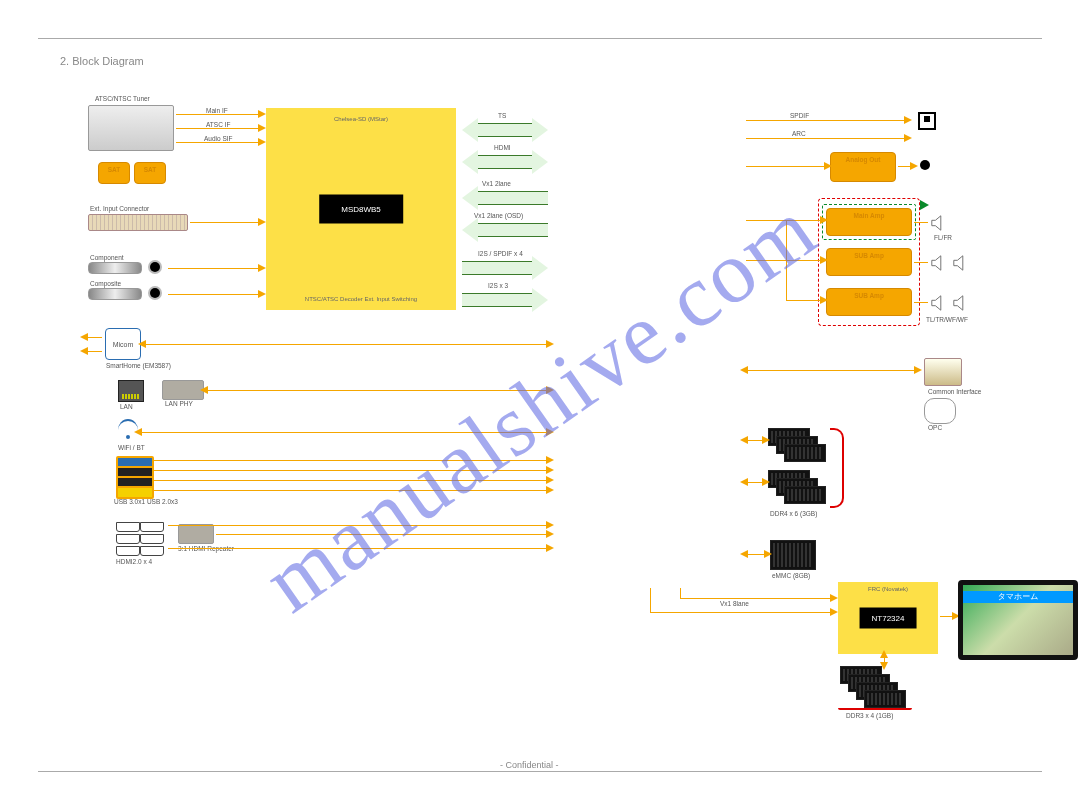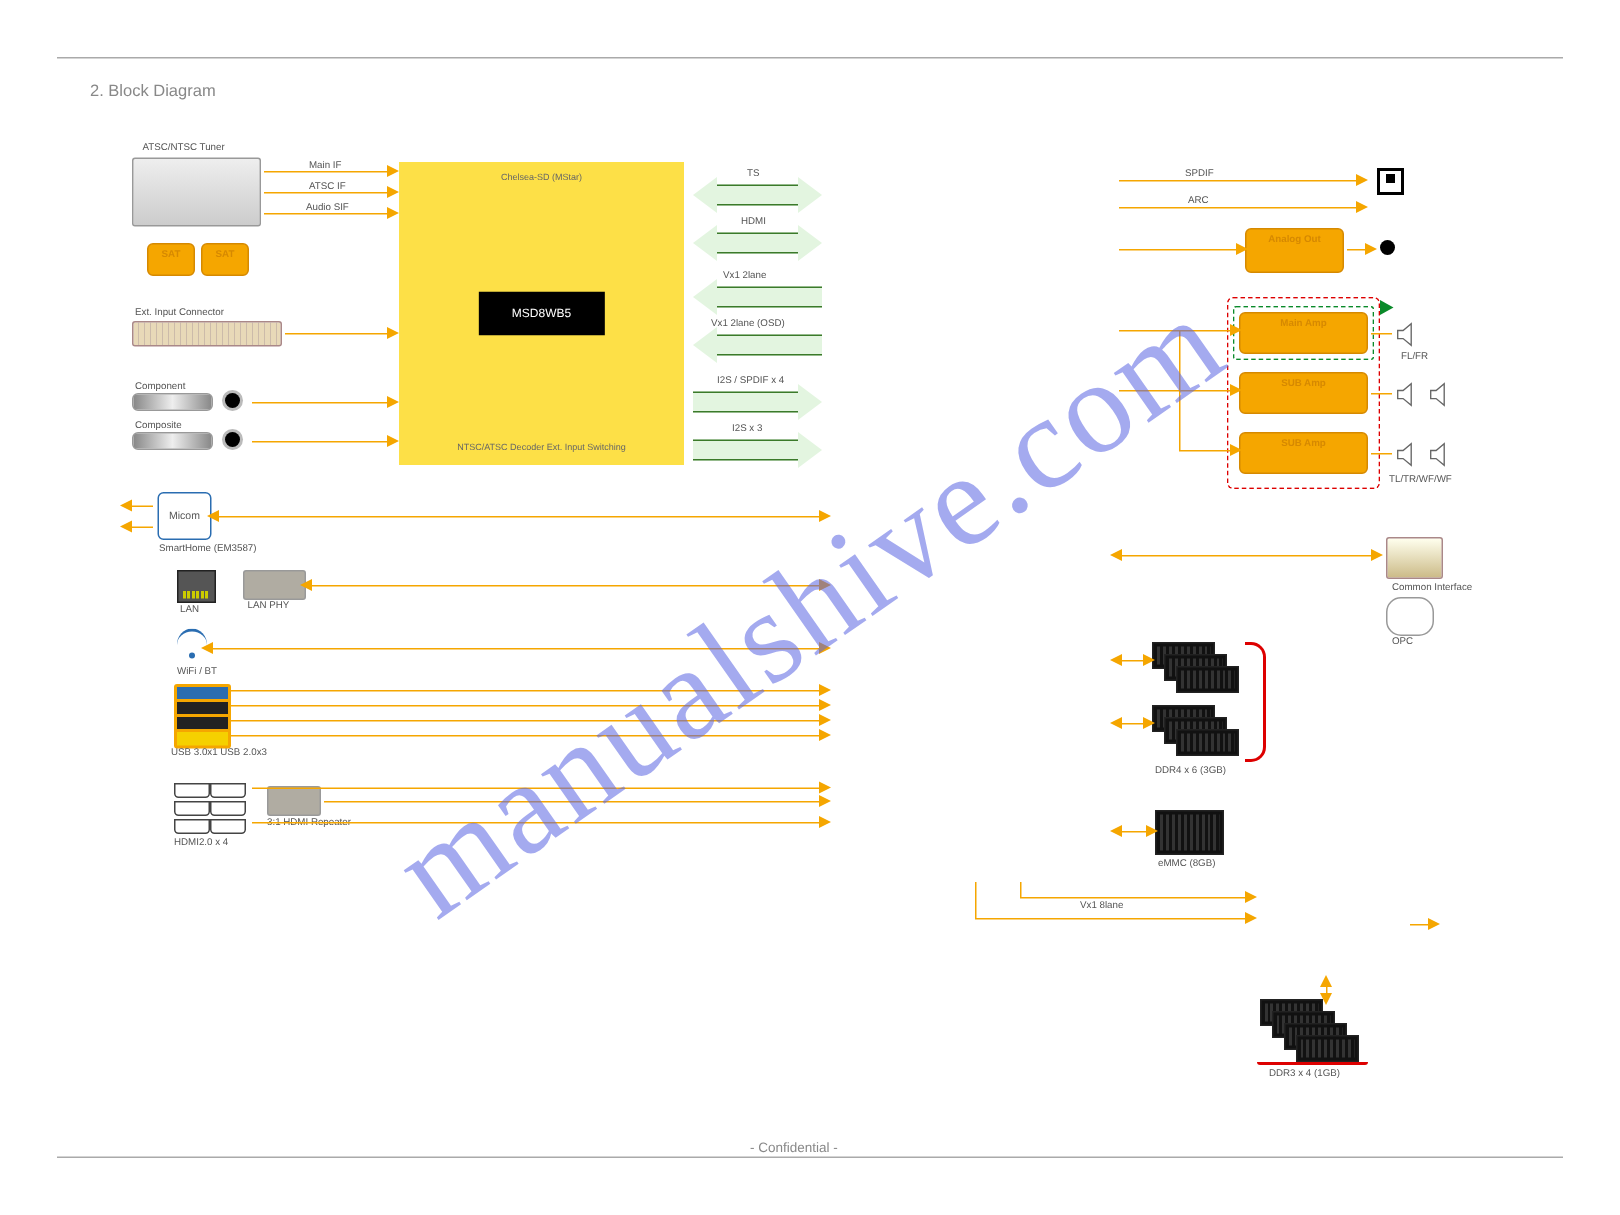--- a/index.html
+++ b/index.html
@@ -114,20 +114,25 @@
 
 <div class="chip" style="left:266px;top:108px;width:190px;height:202px">
   <div class="name">MSD8WB5</div>
   <div class="sub" style="top:8px">Chelsea-SD
 (MStar)</div>
   <div class="sub" style="bottom:8px">NTSC/ATSC Decoder
 Ext. Input Switching</div>
 </div>
 
 
+<div class="chip" style="left:838px;top:582px;width:100px;height:72px">
+  <div class="name" style="padding:6px 12px">NT72324</div>
+  <div class="sub" style="top:4px">FRC
+(Novatek)</div>
+</div>
 
 <div class="garrow" style="left:462px;top:118px;width:86px">
       <div class="head-l"></div>
       <div class="shaft"></div>
       <div class="head-r"></div>
     </div>
 <div class="lbl" style="left:498px;top:112px">TS</div>
 <div class="garrow" style="left:462px;top:150px;width:86px">
       <div class="head-l"></div>
       <div class="shaft"></div>
@@ -297,20 +302,23 @@
 <div class="wire" style="left:650px;top:612px;width:182px"></div>
     <div class="ah ar-r" style="left:830px;top:608px"></div>
 <div class="lbl" style="left:720px;top:600px">Vx1 8lane</div>
 
 <div class="wirev" style="left:680px;top:588px;height:10px"></div>
 <div class="wire" style="left:680px;top:598px;width:152px"></div>
     <div class="ah ar-r" style="left:830px;top:594px"></div>
 
 <div class="wire" style="left:940px;top:616px;width:14px"></div>
     <div class="ah ar-r" style="left:952px;top:612px"></div>
+<div class="tv" style="left:958px;top:580px">
+      <div class="strip">タマホーム</div>
+    </div>
 
 <div class="ramchip" style="left:840px;top:666px"></div>
 <div class="ramchip" style="left:848px;top:674px"></div>
 <div class="ramchip" style="left:856px;top:682px"></div>
 <div class="ramchip" style="left:864px;top:690px"></div>
 <div class="lbl" style="left:846px;top:712px">DDR3 x 4 (1GB)</div>
 <div class="wirev" style="left:884px;top:656px;height:8px"></div>
     <div class="ah ar-d" style="left:880px;top:662px"></div>
     <div class="ah ar-u" style="left:880px;top:650px"></div>
 <div class="red-brace" style="left:838px;top:708px;width:74px;height:0;border-top:none;border-right:none;border-bottom:2px solid #d00;border-left:none;border-radius:0 0 10px 10px"></div>

